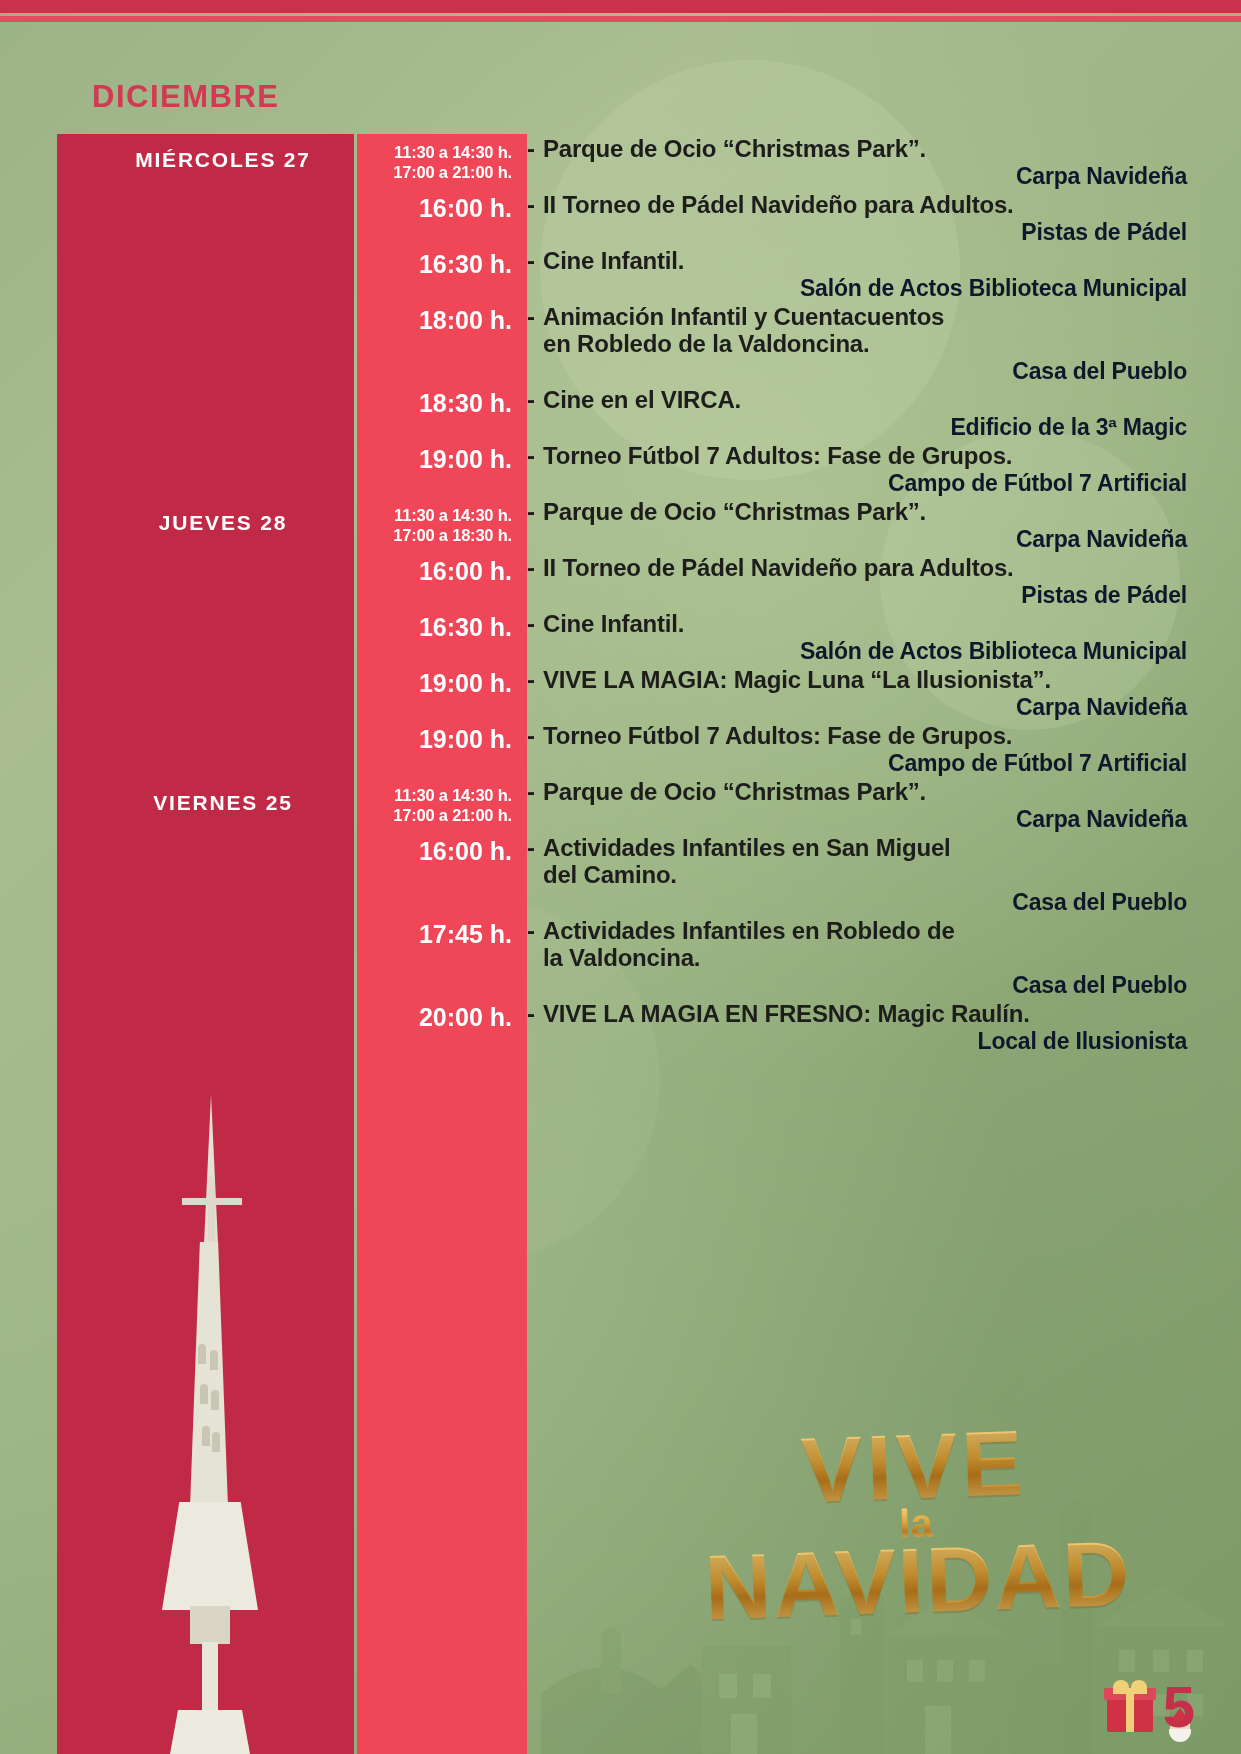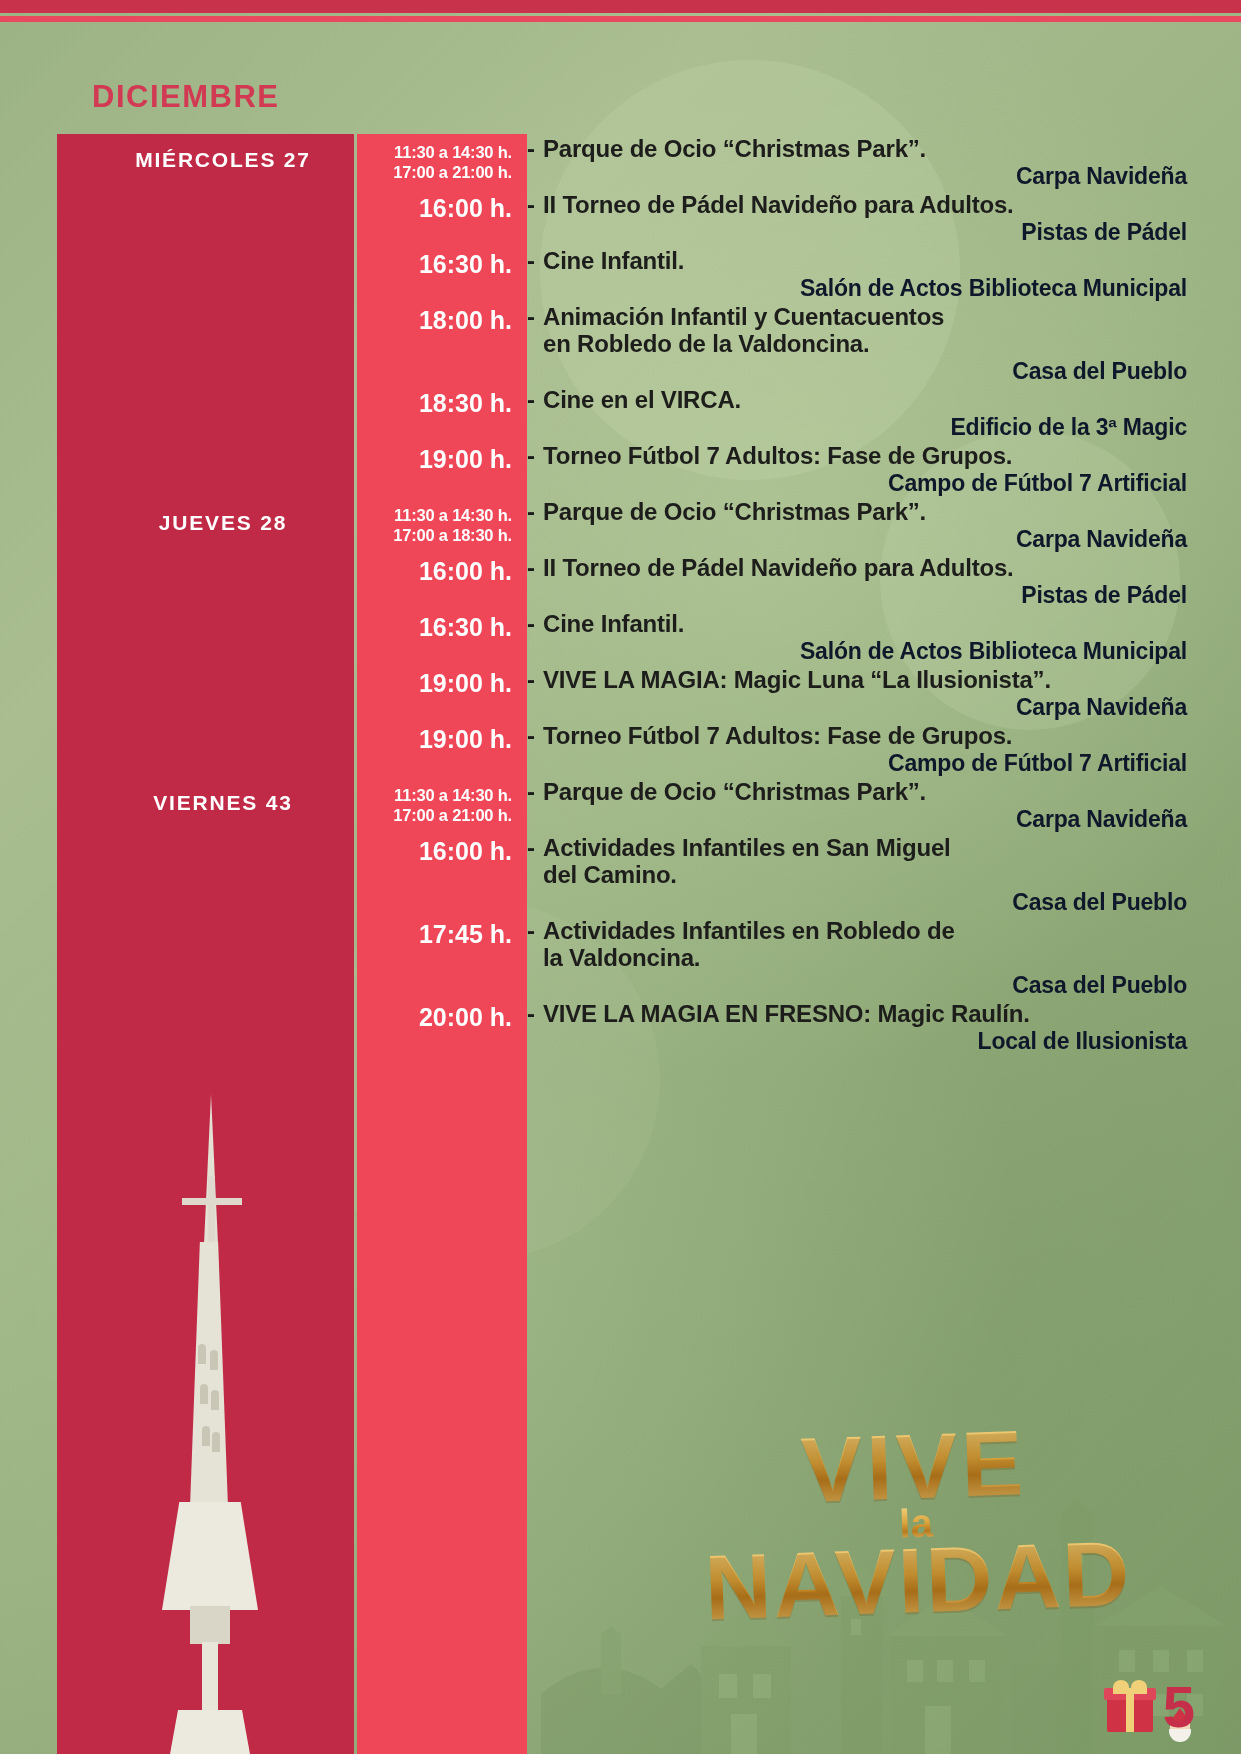--- a/index.html
+++ b/index.html
@@ -507,21 +507,21 @@
       <div class="event-row">
         <div class="spacer"></div>
         <div class="time">19:00 h.</div>
         <div class="info">
           <div class="title"><span class="dash">-</span>Torneo Fútbol 7 Adultos: Fase de Grupos.</div>
           <div class="place">Campo de Fútbol 7 Artificial</div>
         </div>
       </div>
     </div>
     <div class="day-block">
-      <div class="day-label" style="top: 14px;">VIERNES  43</div>
+      <div class="day-label" style="top: 14px;">VIERNES  25</div>
       <div class="event-row">
         <div class="spacer"></div>
         <div class="time small">11:30 a 14:30 h.<br>17:00 a 21:00 h.</div>
         <div class="info">
           <div class="title"><span class="dash">-</span>Parque de Ocio “Christmas Park”.</div>
           <div class="place">Carpa Navideña</div>
         </div>
       </div>
       <div class="event-row">
         <div class="spacer"></div>

